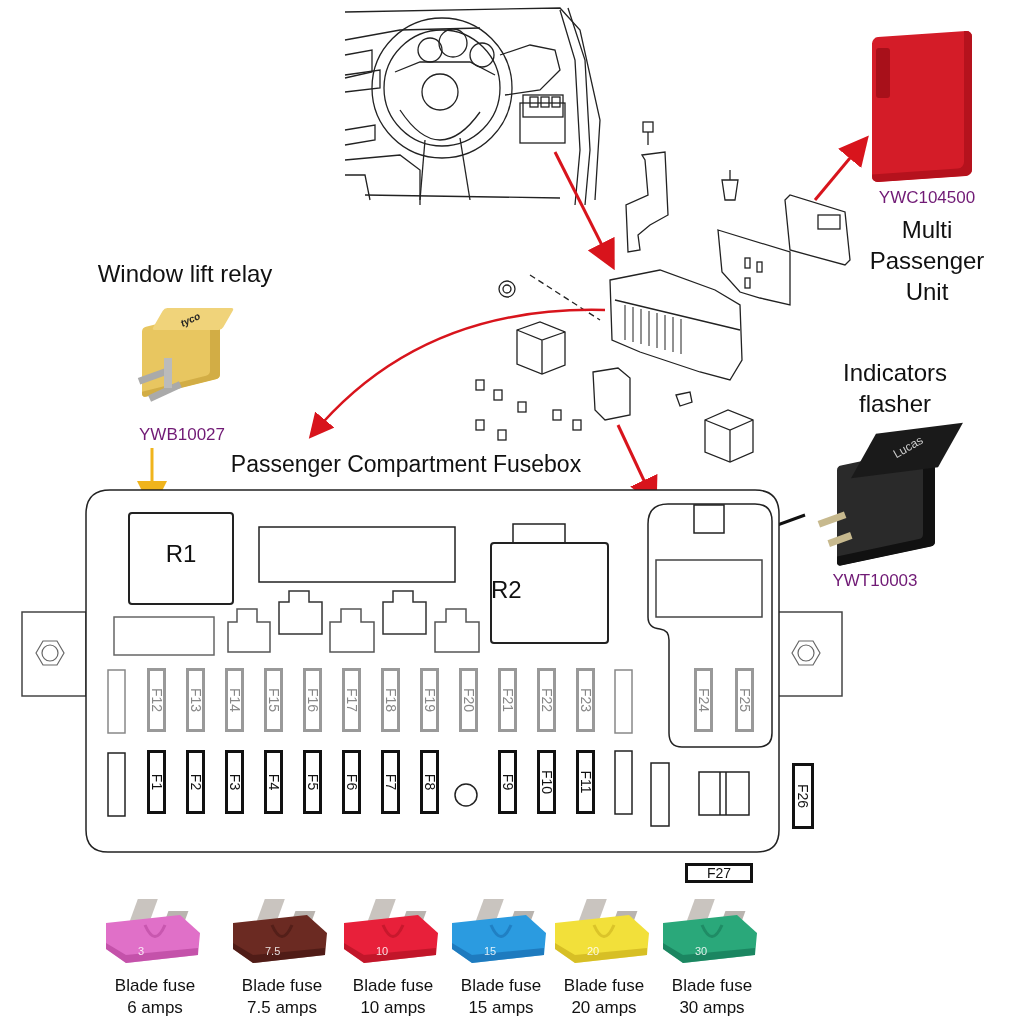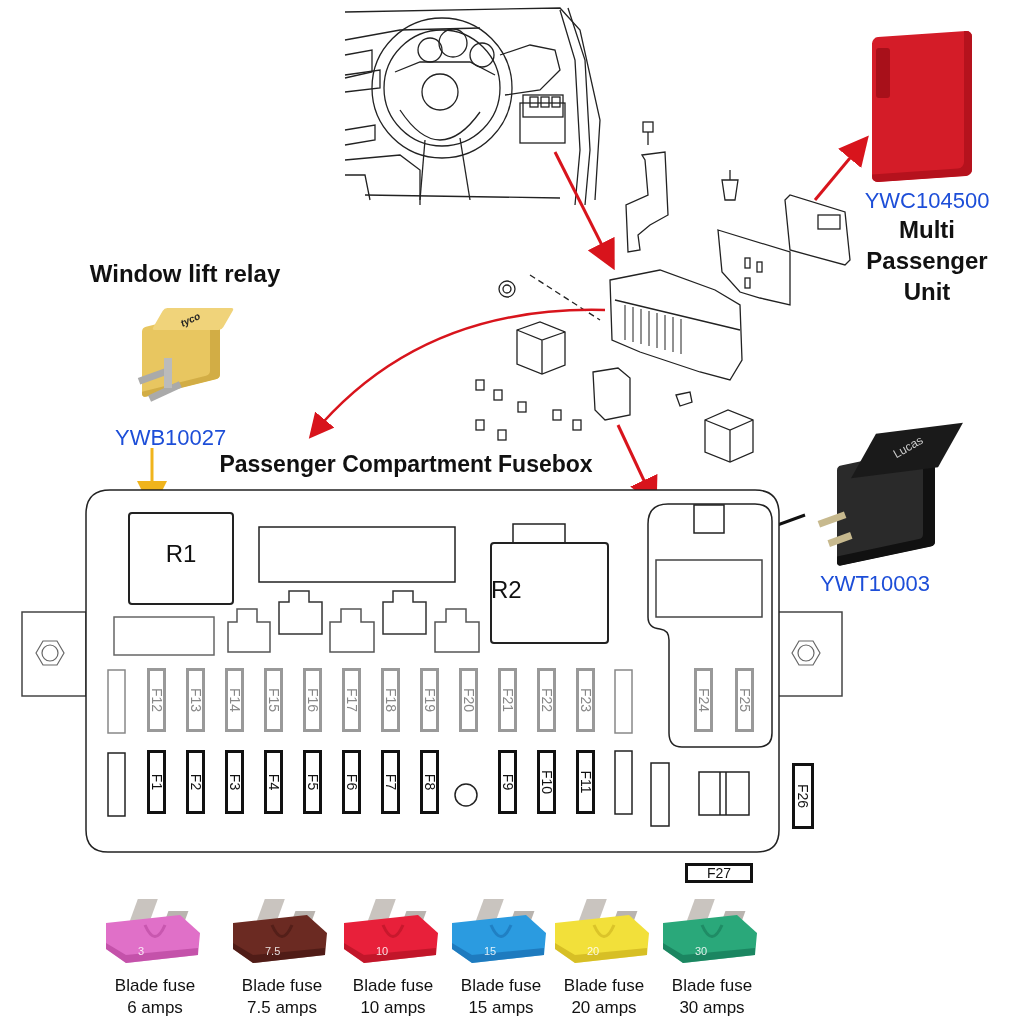--- a/index.html
+++ b/index.html
@@ -1,19 +1,19 @@
 <!DOCTYPE html>
 <html><head>
 <meta charset="utf-8">
 <style>
   html, body { margin:0; padding:0; background:#fff; }
   body { width:1011px; height:1024px; position:relative; overflow:hidden; font-family:"Liberation Sans", sans-serif; color:#111; }
   .abs { position:absolute; }
-  .title { font-weight:bold; font-size:24px; color:#111; text-align:center; line-height:31px; }
-  .partno { font-size:22px; color:#1d4ed8; text-align:center; }
+  .title { font-weight:normal; font-size:24px; color:#111; text-align:center; line-height:31px; }
+  .partno { font-size:17px; color:#701a75; text-align:center; }
   .fuse-caption { font-size:17px; color:#111; text-align:center; line-height:22px; width:110px; }
   svg text { font-family:"Liberation Sans", sans-serif; }
 </style>
 </head>
 <body>
 
 <svg class="abs" style="left:0;top:0" width="1011" height="1024">
 
   <g fill="none" stroke="#222" stroke-width="1.3">
     <path d="M345,12 L560,8 L580,30 L600,120 L595,200"></path>
@@ -246,20 +246,22 @@
 <div class="abs title" style="left:186px;top:449px;width:440px;font-size:23px;">Passenger Compartment Fusebox</div>
 
 <div class="abs partno" style="left:862px;top:188px;width:130px;">YWC104500</div>
 <div class="abs title" style="left:862px;top:214px;width:130px;">
   <div>Multi</div>
   <div>Passenger</div>
   <div>Unit</div>
 </div>
 
 <div class="abs title" style="left:815px;top:357px;width:160px;">
+  <div>Indicators</div>
+  <div>flasher</div>
 </div>
 <div class="abs partno" style="left:815px;top:571px;width:120px;">YWT10003</div>
 
 <div class="abs" style="left:128px;top:300px;width:100px;height:110px;">
   <div style="position:absolute;left:14px;top:18px;width:78px;height:70px;background:#e8c660;transform:skewY(-14deg);border-radius:4px;box-shadow:inset -10px -6px 0 #d2ad45;"></div>
   <div style="position:absolute;left:30px;top:8px;width:70px;height:22px;background:#f0d37a;transform:skewX(-30deg);border-radius:3px;"></div>
   <div style="position:absolute;left:52px;top:14px;font-size:10px;font-weight:bold;font-style:italic;color:#222;transform:rotate(-25deg);">tyco</div>
   <div style="position:absolute;left:10px;top:72px;width:34px;height:7px;background:#aaa;transform:rotate(-20deg);"></div>
   <div style="position:absolute;left:20px;top:88px;width:34px;height:7px;background:#aaa;transform:rotate(-25deg);"></div>
   <div style="position:absolute;left:36px;top:58px;width:8px;height:30px;background:#bbb;"></div>

